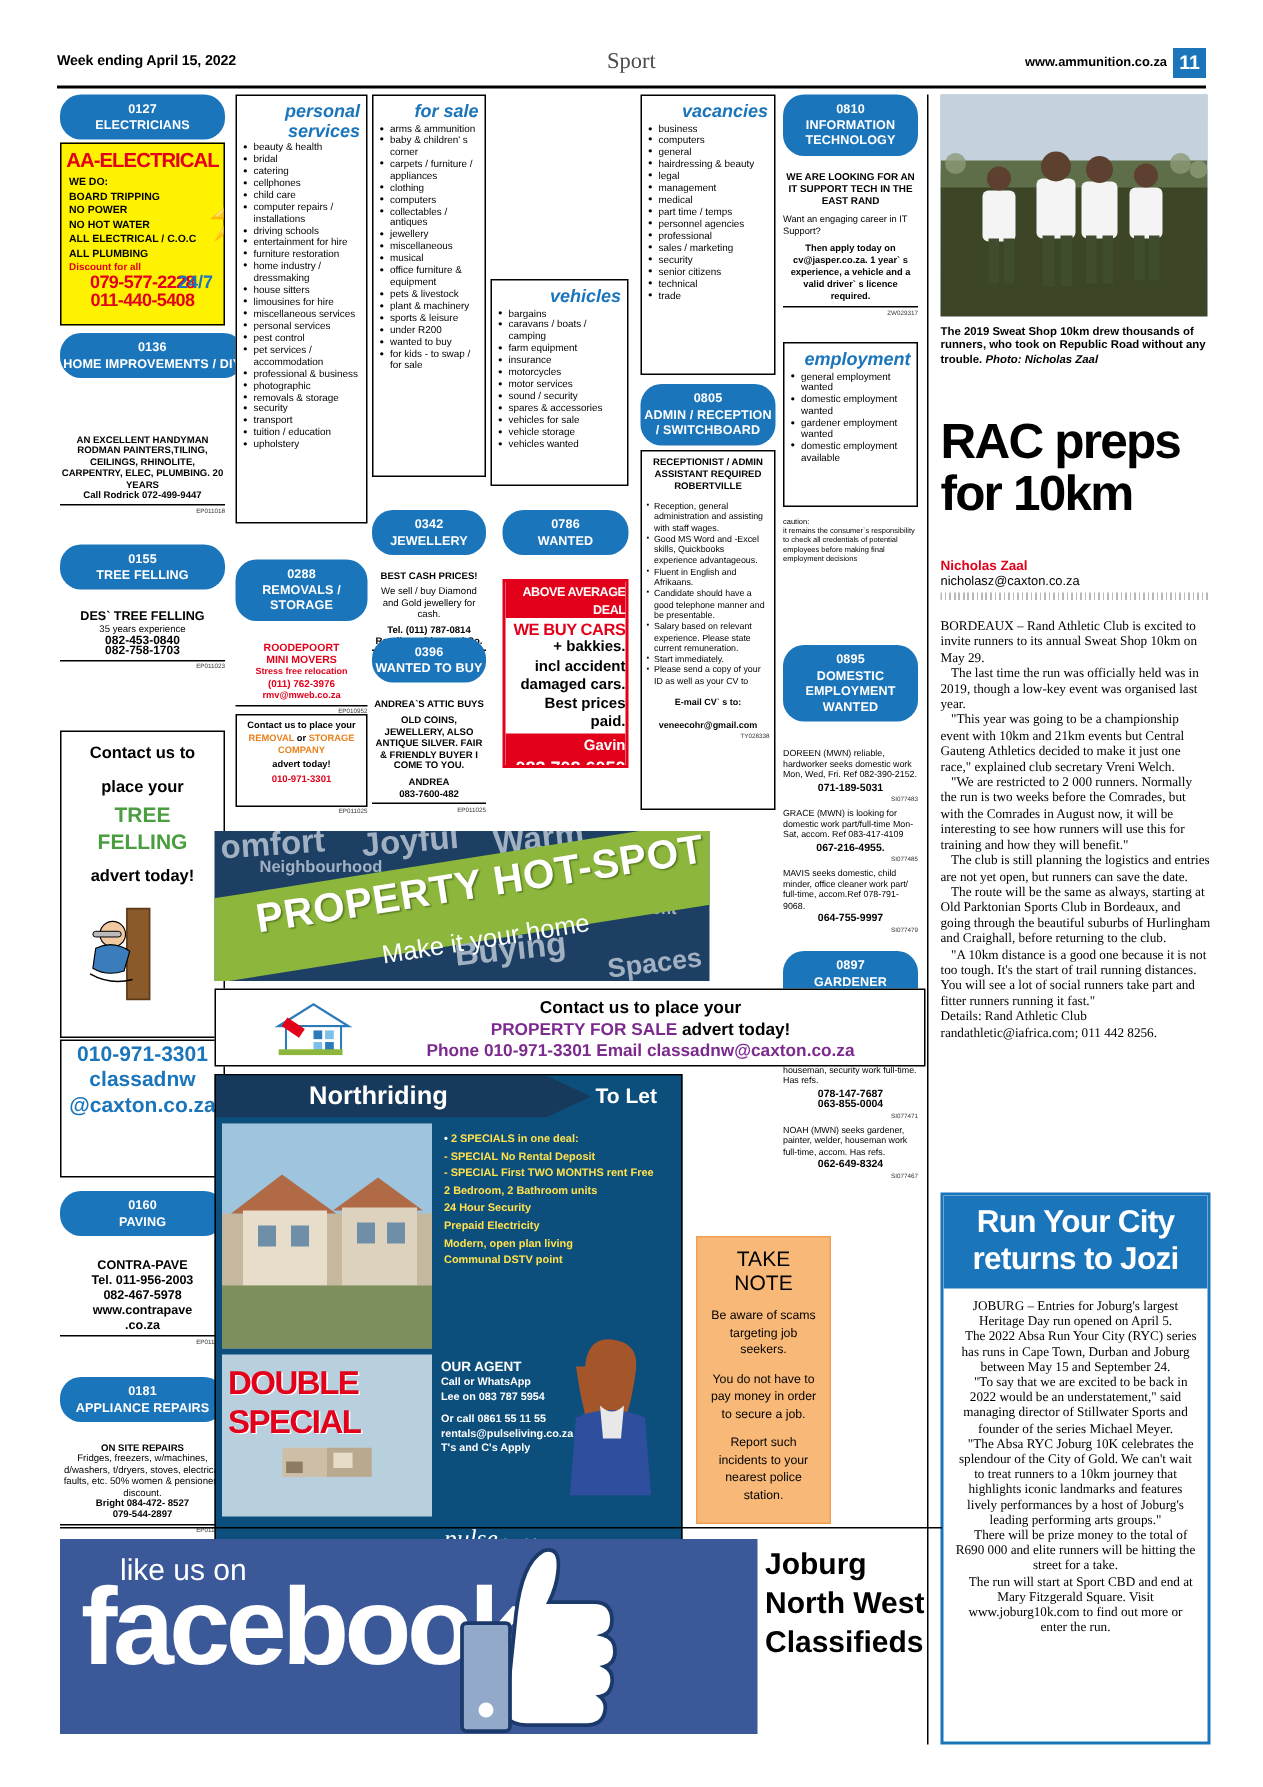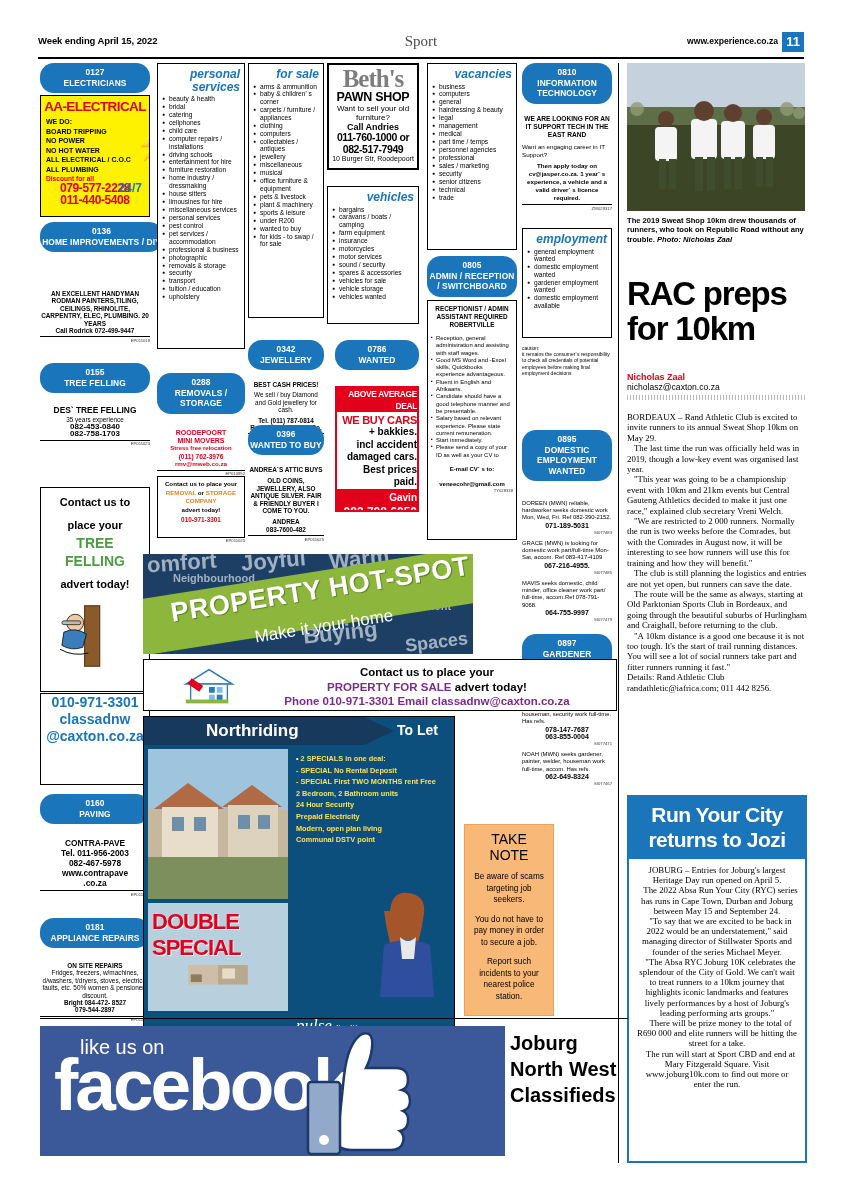--- a/index.html
+++ b/index.html
@@ -155,21 +155,21 @@
   .sep{position:absolute;background:#000;}
 </style>
 </head>
 <body>
 
 <div class="page">
 
   <div class="masthead">
     <div class="mh-left">Week ending April 15, 2022</div>
     <div class="mh-mid">Sport</div>
-    <div class="mh-right">www.experience.co.za</div>
+    <div class="mh-right">www.ammunition.co.za</div>
     <div class="mh-page">11</div>
   </div>
   <div class="mh-rule"></div>
 
   <div class="col" style="left:40px;top:63px;width:110px;">
     <div class="cat">
       <span class="num">0127</span>
       <span>ELECTRICIANS</span>
     </div>
   </div>
@@ -373,29 +373,20 @@
     </div>
   </div>
   <div class="col" style="left:248px;top:466px;width:76px;">
     <div class="adtxt">ANDREA`S ATTIC BUYS</div>
     <div class="adtxt" style="margin-top:4px;">OLD COINS, JEWELLERY, ALSO ANTIQUE SILVER. FAIR &amp; FRIENDLY BUYER I COME TO YOU.</div>
     <div class="adtxt" style="margin-top:4px;">ANDREA</div>
     <div class="adtxt">083-7600-482</div>
     <div class="refno">EP011025</div>
   </div>
 
-  <div class="beth">
-    <div class="logo">Beth's</div>
-    <div class="l2">PAWN SHOP</div>
-    <div class="l3">Want to sell your old furniture?</div>
-    <div class="l4">Call Andries</div>
-    <div class="l5">011-760-1000 or</div>
-    <div class="l5">082-517-7949</div>
-    <div class="l6">10 Burger Str, Roodepoort</div>
-  </div>
 
   <div class="listbox" style="position:absolute;left:327px;top:186px;width:92px;height:138px;">
     <div class="lbtitle">vehicles</div>
     <ul>
       <li>bargains</li>
       <li>caravans / boats / camping</li>
       <li>farm equipment</li>
       <li>insurance</li>
       <li>motorcycles</li>
       <li>motor services</li>
@@ -621,20 +612,29 @@
     </div>
     <div class="nr-double">
       <div class="nr-dbl-t">DOUBLE</div>
       <div class="nr-dbl-t" style="top:34px;">SPECIAL</div>
       <svg viewBox="0 0 140 108" style="position:absolute;left:0;top:62px;width:140px;height:46px;">
         <rect x="0" y="0" width="70" height="46" fill="#cdbfa7"></rect>
         <rect x="70" y="0" width="70" height="46" fill="#b9a98f"></rect>
         <rect x="6" y="22" width="26" height="18" fill="#8d7c62"></rect>
         <rect x="80" y="8" width="30" height="24" fill="#e6dcc8"></rect>
       </svg>
+    </div>
+    <div class="nr-agent">
+      <div class="big">OUR AGENT</div>
+      <div>Call or WhatsApp</div>
+      <div>Lee on 083 787 5954</div>
+      <div style="height:6px;"></div>
+      <div>Or call 0861 55 11 55</div>
+      <div>rentals@pulseliving.co.za</div>
+      <div>T's and C's Apply</div>
     </div>
     <svg class="nr-lady" viewBox="0 0 82 108">
       <ellipse cx="41" cy="26" rx="16" ry="19" fill="#f2c9a0"></ellipse>
       <path d="M24 22 q2 -20 18 -18 q18 2 16 20 q-2 16 -6 30 l-28 0 q-4 -16 -6 -32z" fill="#a4562a"></path>
       <path d="M18 56 q22 -10 46 0 l4 52 l-54 0z" fill="#2f4f9e"></path>
       <path d="M34 48 q8 8 16 0 l-2 22 l-12 0z" fill="#e8e8e8"></path>
     </svg>
     <div class="nr-pulse">
       <span>pulse</span>
       <span style="font-size:8px;font-style:normal;">live life</span>

